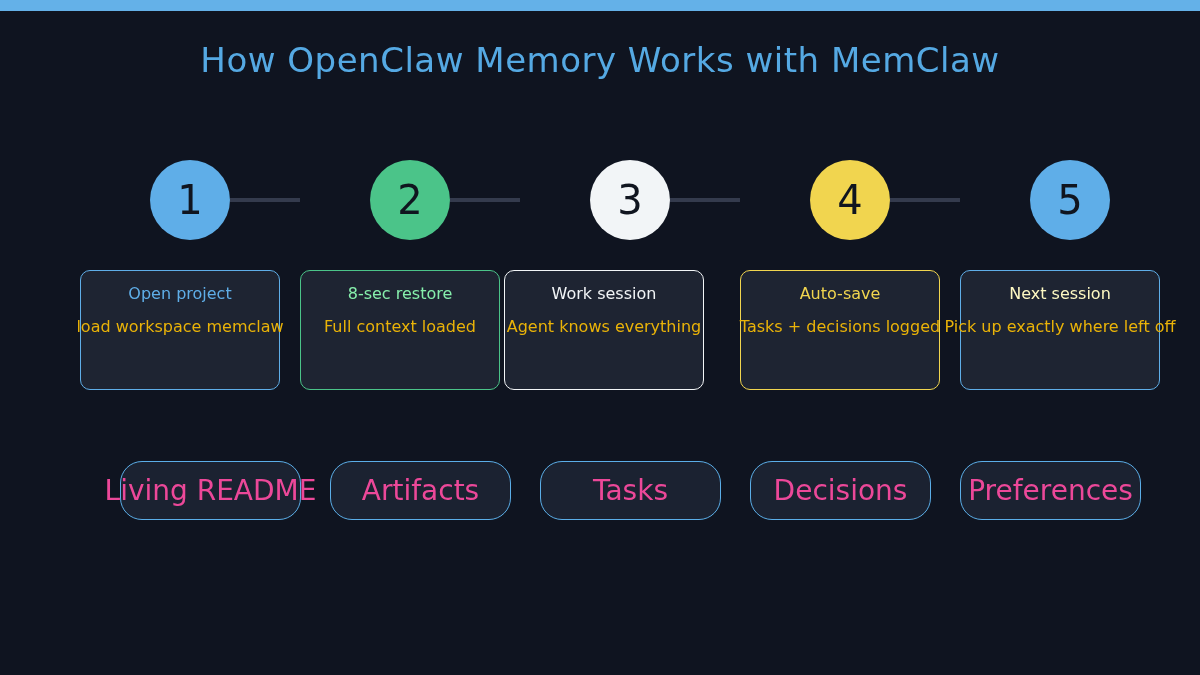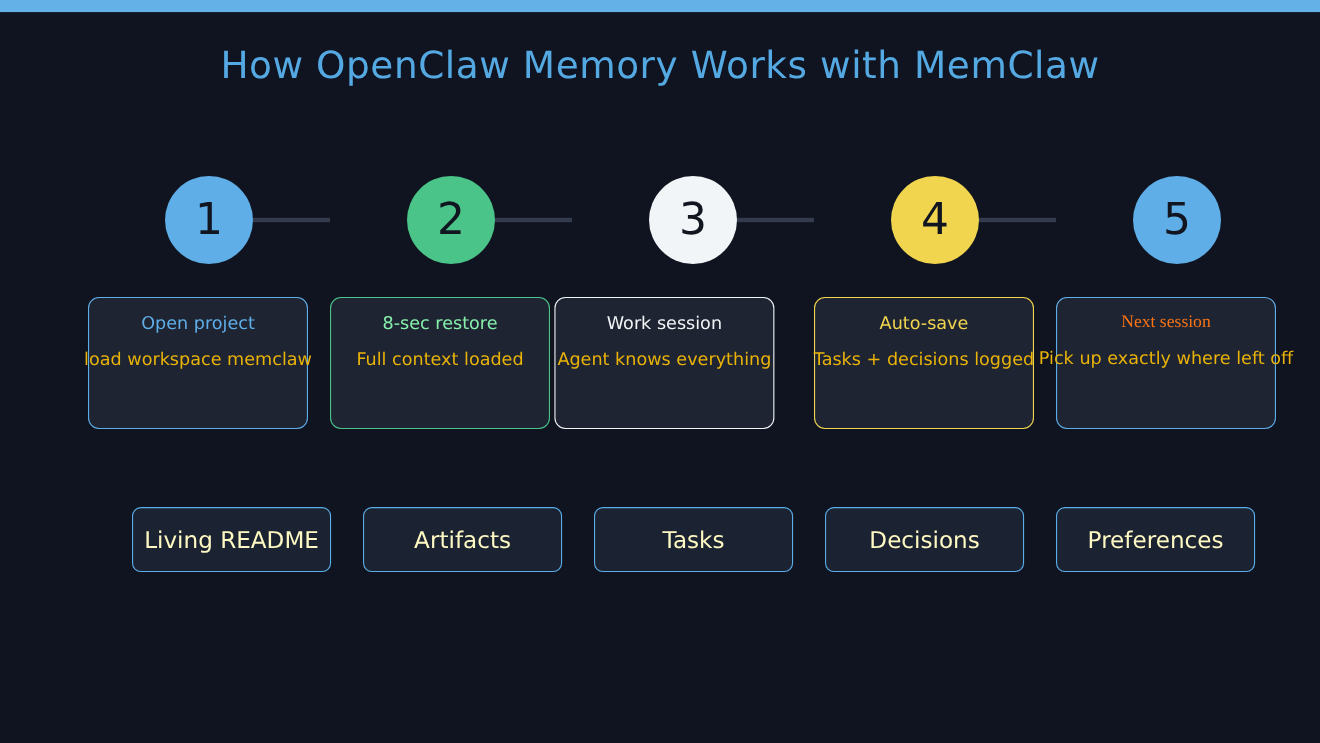--- a/index.html
+++ b/index.html
@@ -43,23 +43,23 @@
   }
 
   .section-label {
     position: absolute; top: 415px; left: 0; width: 1200px;
     text-align: center; font-size: 21px; color: #596377;
   }
 
   .chip {
     position: absolute; top: 461px; width: 181px; height: 59px;
     box-sizing: border-box; background: #1b2231;
-    border: 1.5px solid #5baee8; border-radius: 8px;
+    border: 1.5px solid #5baee8; border-radius: 22px;
     display: flex; align-items: center; justify-content: center;
-    font-size: 21px; color: #fef9c3; white-space: nowrap;
+    font-size: 28px; color: #ec4899; white-space: nowrap;
   }
   .p0 { left: 120px; } .p1 { left: 330px; } .p2 { left: 540px; } .p3 { left: 750px; } .p4 { left: 960px; }
 </style>
 </head>
 <body>
 
 <div class="stage">
 
   <div class="top-bar"></div>
 
@@ -95,21 +95,21 @@
   </div>
   <div class="card k2" style="border-color: rgb(242, 245, 247);">
     <div class="card-title" style="color: rgb(242, 245, 247);">Work session</div>
     <div class="card-desc">Agent knows everything</div>
   </div>
   <div class="card k3" style="border-color: rgb(241, 213, 79);">
     <div class="card-title" style="color: rgb(241, 213, 79);">Auto-save</div>
     <div class="card-desc">Tasks + decisions logged</div>
   </div>
   <div class="card k4" style="border-color: rgb(95, 174, 232);">
-    <div class="card-title" style="color: #f97316; font-family: Liberation Serif, serif;">Next session</div>
+    <div class="card-title" style="color: #fef9c3;">Next session</div>
     <div class="card-desc">Pick up exactly where left off</div>
   </div>
 
 
   <div class="chip p0">Living README</div>
   <div class="chip p1">Artifacts</div>
   <div class="chip p2">Tasks</div>
   <div class="chip p3">Decisions</div>
   <div class="chip p4">Preferences</div>
 

